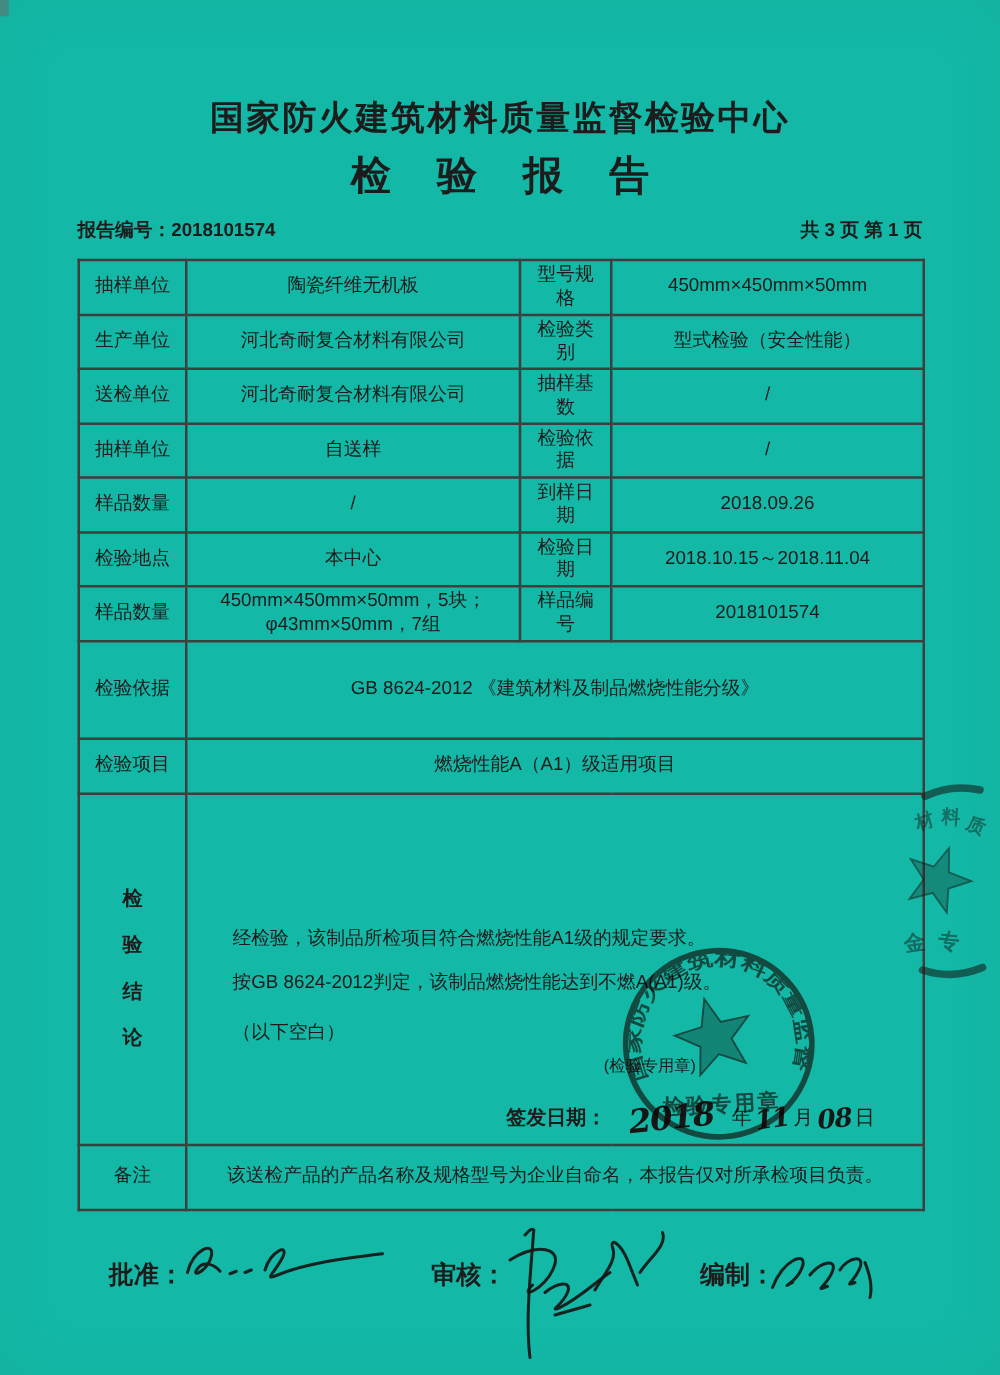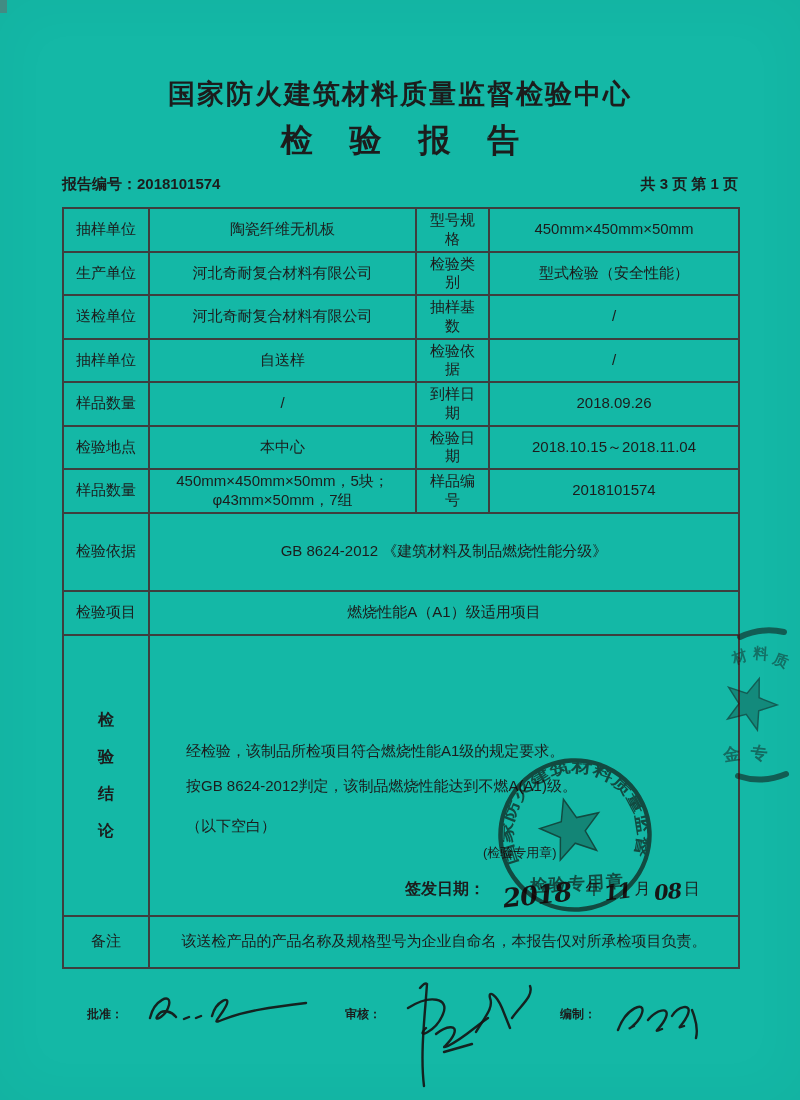--- a/index.html
+++ b/index.html
@@ -31,30 +31,30 @@
   tr.r-remark{height:52px;}
   td.conc-label{vertical-align:middle;}
   .conc-label-inner{display:flex;flex-direction:column;align-items:center;gap:17px;
     font-size:16px;font-weight:600;}
   td.conc-body{vertical-align:top;position:relative;padding:0;}
   .conc-line{margin:0;padding-left:28px;font-size:15px;line-height:20px;}
   .conc-line.l1{margin-top:27px;}
   .conc-line.l2{margin-top:15px;}
   .conc-line.l3{margin-top:20px;}
   .seal-note{position:absolute;left:333px;top:209px;font-size:13px;}
-  .sign-date{position:absolute;left:255px;top:243px;display:flex;align-items:flex-start;}
+  .sign-date{position:absolute;left:255px;top:243px;display:flex;align-items:center;}
   .sign-date .lbl{font-size:16px;font-weight:600;}
   .hand{font-family:"DejaVu Serif",serif;font-style:italic;font-weight:bold;
     display:inline-block;color:#161616;letter-spacing:-1px;}
   .hand.year{font-size:26px;transform:rotate(-6deg);margin:0 14px 0 18px;}
   .hand.mo{font-size:21px;transform:rotate(-8deg);margin:0 3px;}
   .hand.dy{font-size:21px;transform:rotate(-5deg);margin:0 3px;}
   .unit{font-size:16px;font-weight:500;}
   .footer{position:absolute;top:988px;left:62px;width:676px;height:112px;}
-  .sig-label{position:absolute;top:18px;font-size:12px;font-weight:600;}
+  .sig-label{position:absolute;top:18px;font-size:20px;font-weight:600;}
   .sig-label.approve{left:25px;}
   .sig-label.review{left:283px;}
   .sig-label.prepare{left:498px;}
   .sig{position:absolute;}
   .sig path{fill:none;stroke:#151515;stroke-width:2.4;stroke-linecap:round;opacity:.92;}
   .sig.approve{left:78px;top:-2px;}
   .sig.review{left:330px;top:-14px;}
   .sig.prepare{left:546px;top:0px;}
   .stamp{position:absolute;mix-blend-mode:multiply;}
   .stamp-main{left:492px;top:752px;width:166px;height:166px;opacity:.88;transform:rotate(-3deg);}

